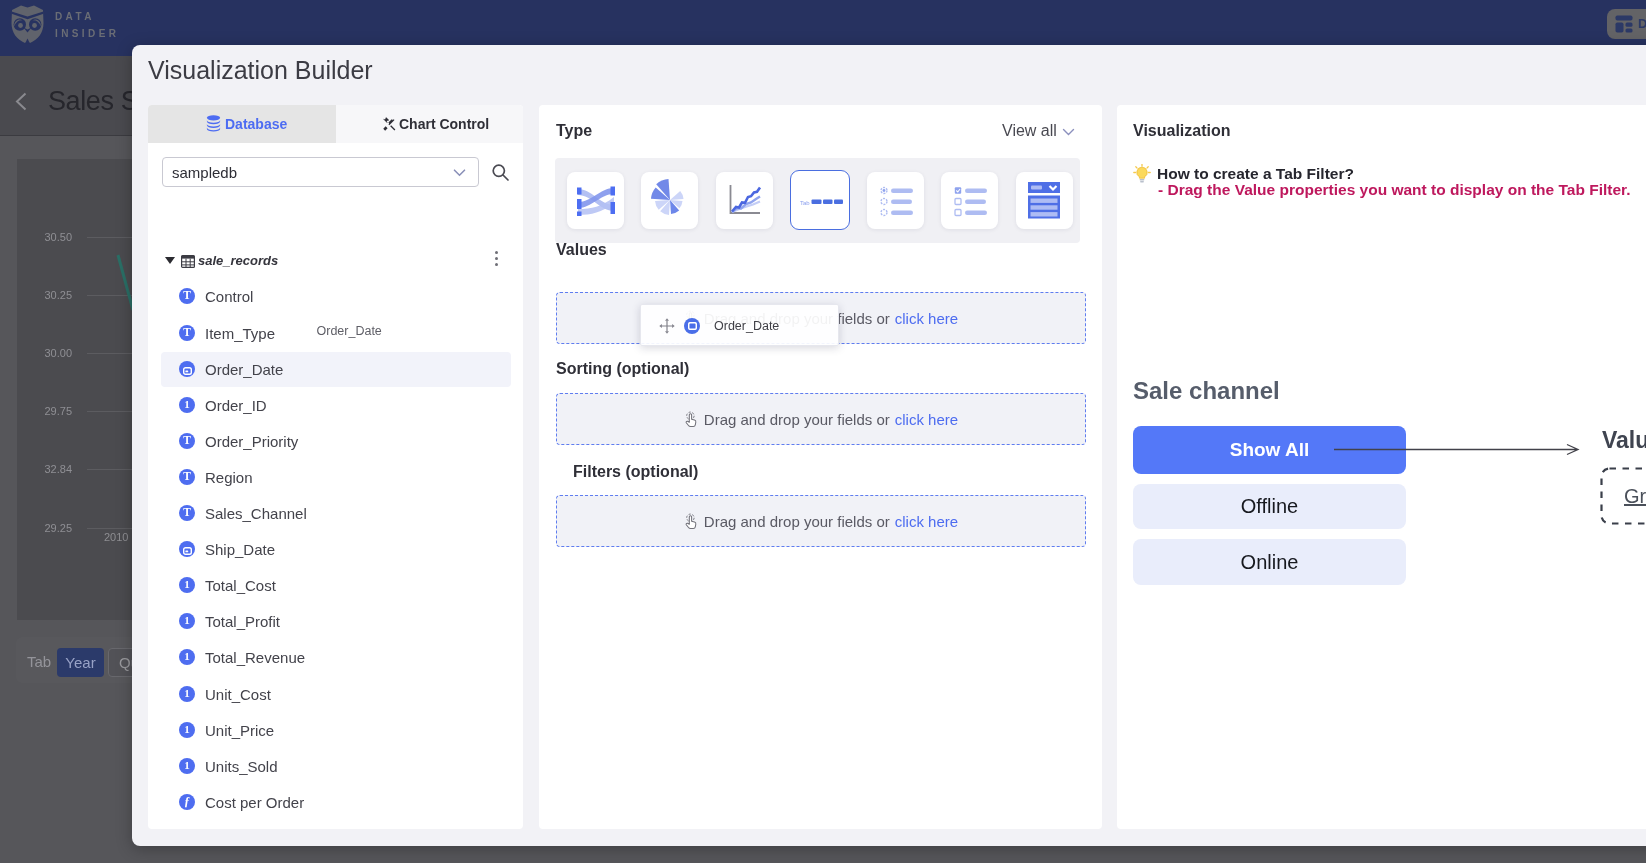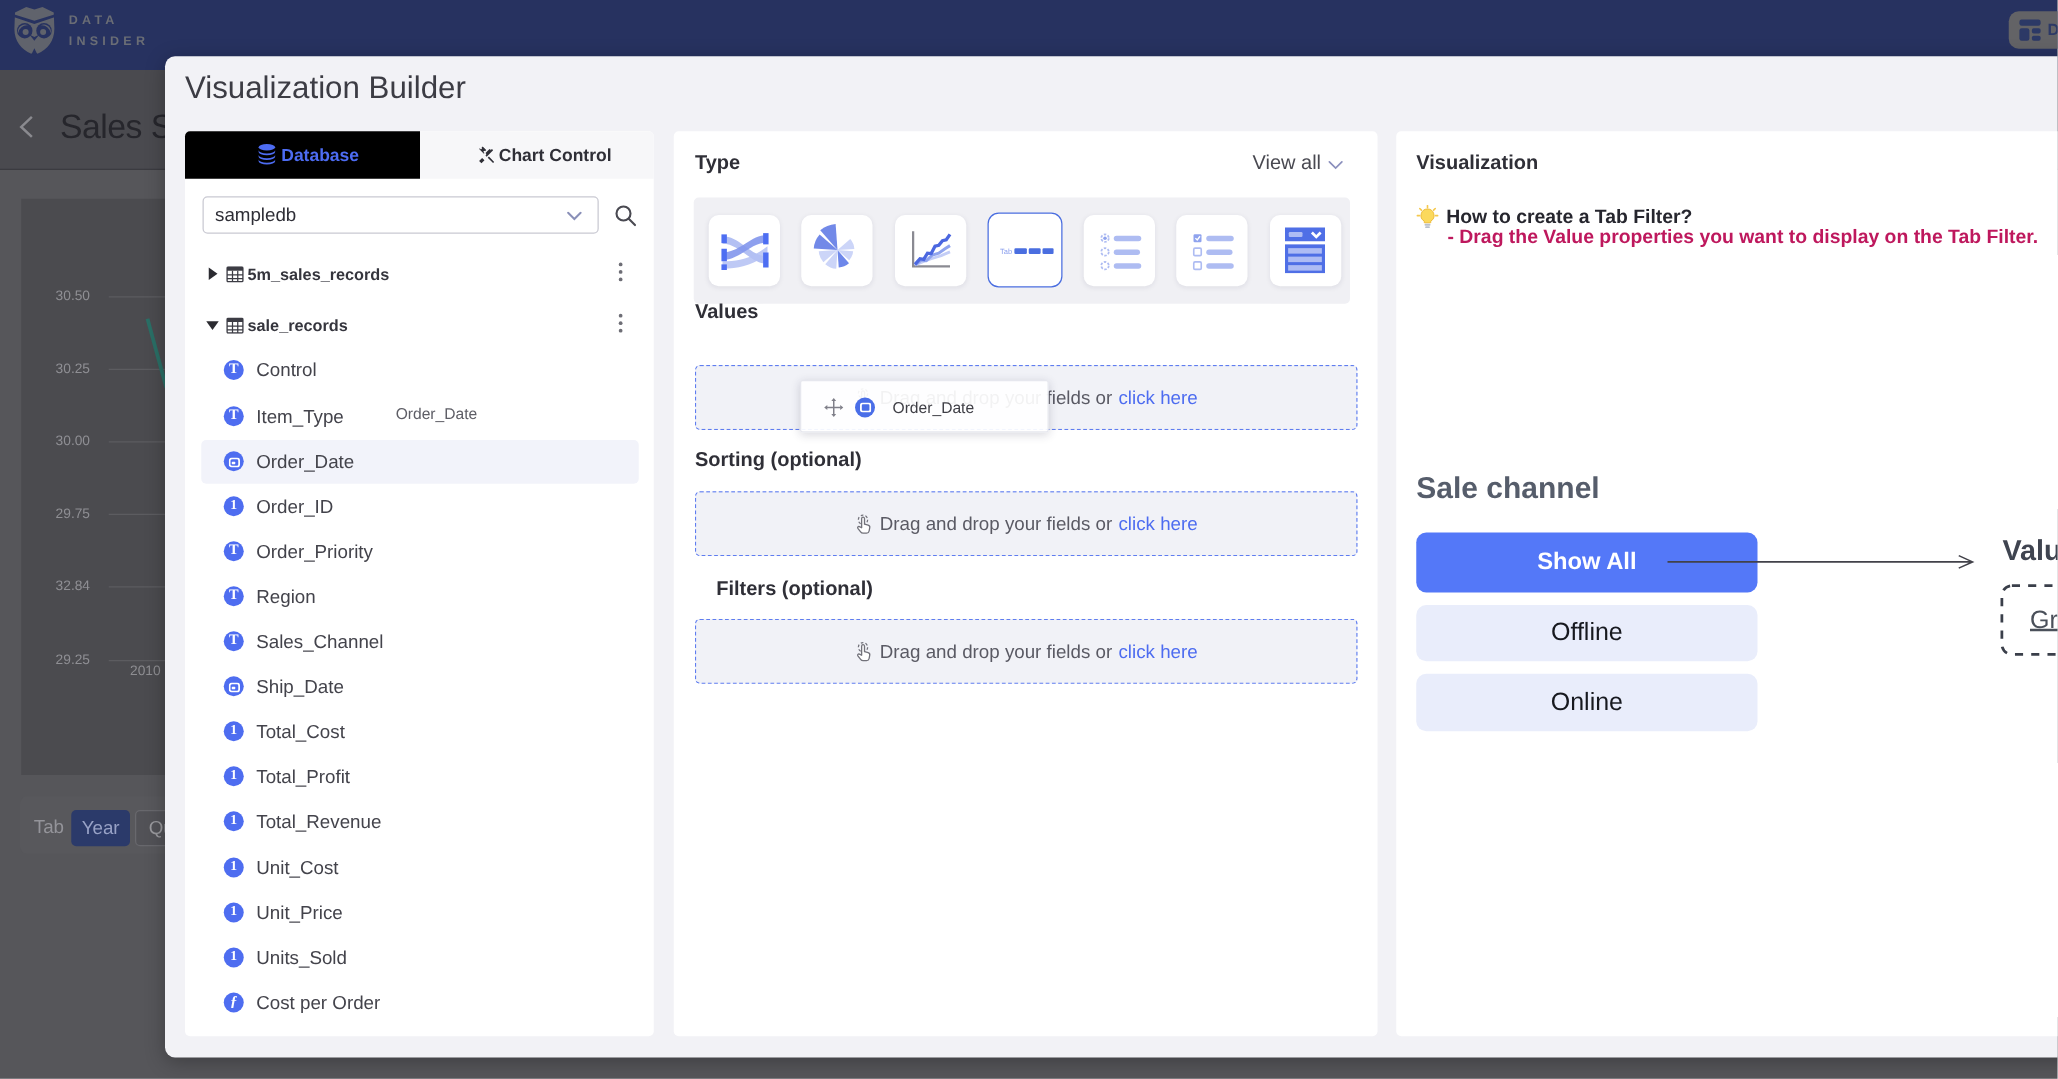--- a/index.html
+++ b/index.html
@@ -23,21 +23,21 @@
 #yearbtn { position:absolute; left:57px; top:648px; width:47px; height:29px; background:#2b3a6a; border-radius:4px; color:#98a2c6; font-size:15px; text-align:center; line-height:29px; }
 #qubtn { position:absolute; left:108px; top:648px; width:60px; height:29px; background:#525257; border:1px solid #68686d; border-radius:4px; color:#9a9a9e; font-size:15px; line-height:27px; padding-left:10px; }
 
 
 #modal { position:absolute; left:132px; top:45px; width:1560px; height:801px; background:#f2f2f6; border-radius:8px 0 0 8px; box-shadow:0 3px 16px rgba(0,0,0,0.28); }
 #mtitle { position:absolute; left:148px; top:56px; font-size:25px; font-weight:500; color:#3c3c44; }
 .card { position:absolute; background:#fff; border-radius:4px; }
 #leftcard { left:148px; top:105px; width:375px; height:724px; }
 #midcard { left:539px; top:105px; width:563px; height:724px; }
 #rightcard { left:1117px; top:105px; width:575px; height:724px; }
-#tab-db { position:absolute; left:0; top:0; width:188px; height:38px; background:#000000; border-radius:4px 0 0 0; }
+#tab-db { position:absolute; left:0; top:0; width:188px; height:38px; background:#e5e5e5; border-radius:4px 0 0 0; }
 #tab-cc { position:absolute; left:188px; top:0; width:187px; height:38px; background:#f7f7f9; border-radius:0 4px 0 0; }
 .tablabel { position:absolute; top:11px; font-size:14px; font-weight:bold; white-space:nowrap; }
 #tab-db .tablabel { left:77px; color:#4d6cf2; }
 #tab-cc .tablabel { left:63px; color:#2f2f37; }
 #searchbox { position:absolute; left:14px; top:52px; width:317px; height:30px; border:1px solid #c9c9d2; border-radius:4px; background:#fff; }
 #searchbox span { position:absolute; left:9px; top:6px; font-size:15px; color:#2e2e36; }
 #searchicon { position:absolute; left:343px; top:58px; }
 .treerow { position:absolute; left:0; width:375px; height:36px; }
 .caret-r { position:absolute; left:19px; top:12.5px; width:0; height:0; border-left:7.5px solid #2b2b31; border-top:5px solid transparent; border-bottom:5px solid transparent; }
 .caret-d { position:absolute; left:17px; top:15px; width:0; height:0; border-top:7px solid #2b2b31; border-left:5.5px solid transparent; border-right:5.5px solid transparent; }
@@ -161,35 +161,21 @@
       <span>sampledb</span>
       <svg class="abs" style="left:290px; top:11px;" width="13" height="8" viewBox="0 0 13 8">
         <path d="M1.5 1.2 L6.5 6.2 L11.5 1.2" stroke="#8a90b8" stroke-width="1.6" fill="none" stroke-linecap="round"></path>
       </svg>
     </div>
   <div id="searchicon"><svg width="19" height="19" viewBox="0 0 19 19">
         <circle cx="7.8" cy="7.8" r="5.6" stroke="#4a4a52" stroke-width="1.7" fill="none"></circle>
         <path d="M12 12 L17 17" stroke="#4a4a52" stroke-width="1.7" stroke-linecap="round"></path>
       </svg></div>
   <div id="hirow"></div>
-  <div class="treerow" style="top:96px;">
-      <span class="caret-r"></span>
-      <span class="tbl-ic"><svg width="14" height="13" viewBox="0 0 14 13">
-          <rect x="0.6" y="0.6" width="12.8" height="11.8" rx="1" fill="none" stroke="#3c3c44" stroke-width="1.2"></rect>
-          <rect x="0.6" y="0.6" width="12.8" height="3" fill="#3c3c44"></rect>
-          <path d="M0.6 6.8 L13.4 6.8 M0.6 9.9 L13.4 9.9 M5 3.6 L5 12.4 M9.2 3.6 L9.2 12.4" stroke="#3c3c44" stroke-width="1"></path>
-        </svg></span>
-      <span class="tname">5m_sales_records</span>
-      <span class="kebab">
-        <i></i>
-        <i></i>
-        <i></i>
-      </span>
-    </div>
-  <div class="treerow" style="top:137px;">
+  <div class="treerow" style="top:137px;font-style:italic;">
       <span class="caret-d"></span>
       <span class="tbl-ic"><svg width="14" height="13" viewBox="0 0 14 13">
           <rect x="0.6" y="0.6" width="12.8" height="11.8" rx="1" fill="none" stroke="#3c3c44" stroke-width="1.2"></rect>
           <rect x="0.6" y="0.6" width="12.8" height="3" fill="#3c3c44"></rect>
           <path d="M0.6 6.8 L13.4 6.8 M0.6 9.9 L13.4 9.9 M5 3.6 L5 12.4 M9.2 3.6 L9.2 12.4" stroke="#3c3c44" stroke-width="1"></path>
         </svg></span>
       <span class="tname">sale_records</span>
       <span class="kebab">
         <i></i>
         <i></i>

